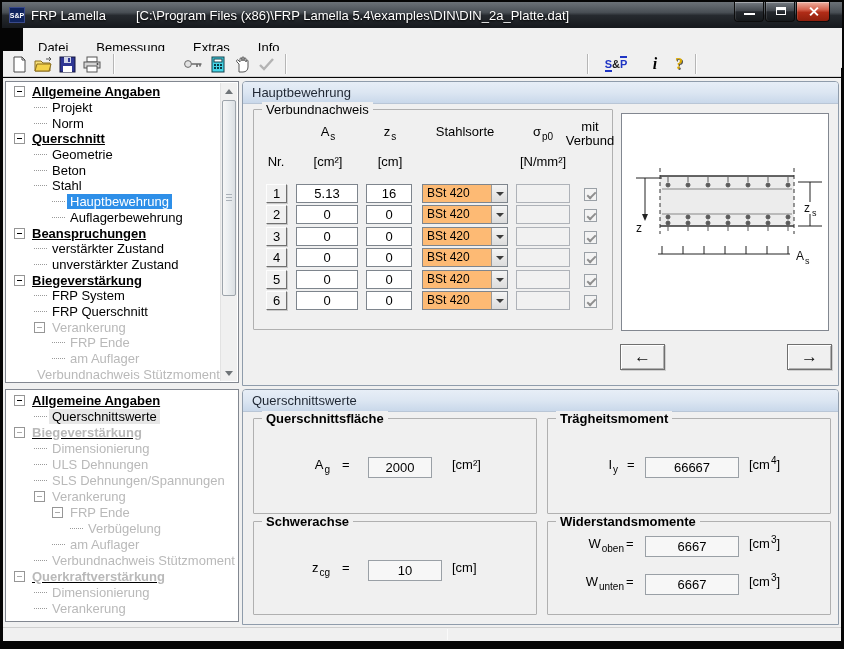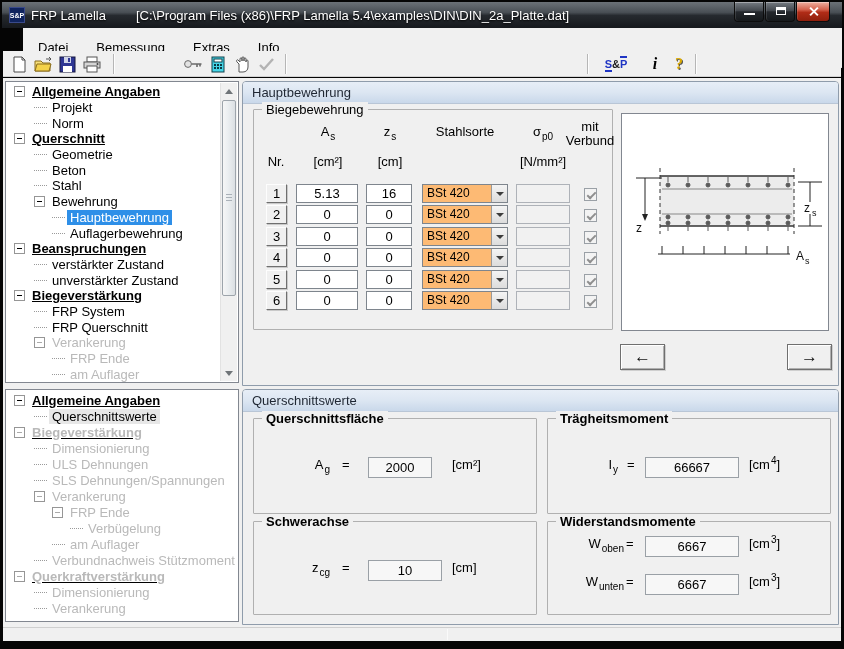--- a/index.html
+++ b/index.html
@@ -276,24 +276,20 @@
           <span class="tlabel">Geometrie</span>
         </div>
       <div class="trow lv1">
           <span class="tstub"></span>
           <span class="tlabel">Beton</span>
         </div>
       <div class="trow lv1">
           <span class="tstub"></span>
           <span class="tlabel">Stahl</span>
         </div>
-      <div class="trow lv1">
-          <span class="tbox"></span>
-          <span class="tlabel">Bewehrung</span>
-        </div>
       <div class="trow lv2">
           <span class="tstub"></span>
           <span class="tlabel sel">Hauptbewehrung</span>
         </div>
       <div class="trow lv2">
           <span class="tstub"></span>
           <span class="tlabel">Auflagerbewehrung</span>
         </div>
       <div class="trow lv0 bold">
           <span class="tbox"></span>
@@ -403,21 +399,21 @@
           <span class="tlabel">Verankerung</span>
         </div>
     </div>
 
     <div class="panel panel-main">
       <div class="phead">
           <span>Hauptbewehrung</span>
         </div>
 
       <div class="groupbox g-biege">
-        <span class="glabel" style="font-weight:normal">Biegebewehrung</span>
+        <span class="glabel" style="font-weight:normal">Verbundnachweis</span>
 
         <span class="hlabel h-as"><span>A</span><span class="sub">s</span></span>
         <span class="hlabel h-zs"><span>z</span><span class="sub">s</span></span>
         <span class="hlabel h-st">Stahlsorte</span>
         <span class="hlabel h-sg"><span>σ</span><span class="sub">p0</span></span>
         <span class="hlabel h-vb">mit Verbund</span>
         <span class="hlabel h-nr">Nr.</span>
         <span class="hlabel h-ucm2">[cm²]</span>
         <span class="hlabel h-ucm">[cm]</span>
         <span class="hlabel h-unmm">[N/mm²]</span>

